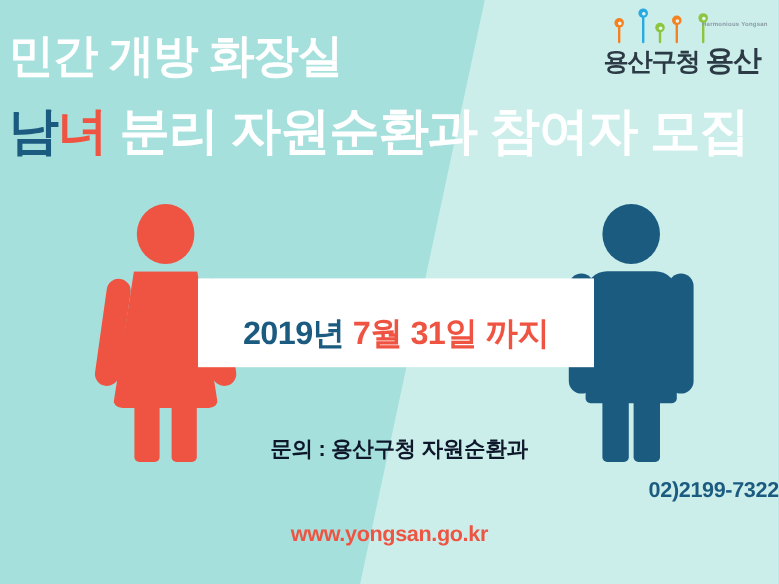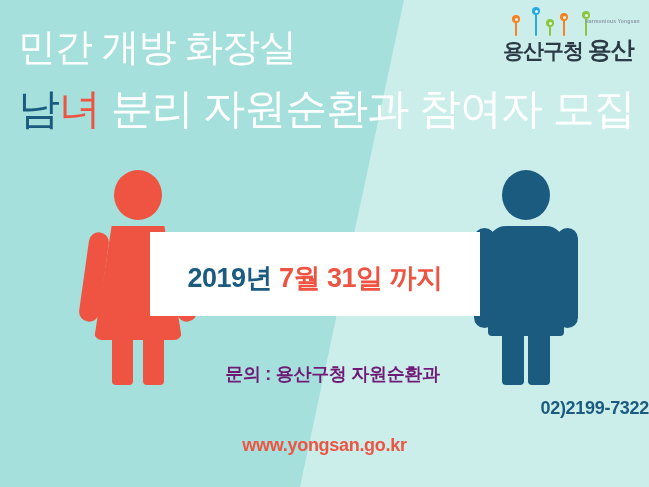--- a/index.html
+++ b/index.html
@@ -38,22 +38,22 @@
   
   .header {
     position: absolute;
     top: 0;
     left: 0;
     width: 649px;
     height: 152px;
   }
   .title-line {
     position: absolute;
-    left: 18px;
-    font-weight: 400;
+    left: 7px;
+    font-weight: 700;
     letter-spacing: -1px;
     white-space: nowrap;
     color: #ffffff;
     line-height: 1;
   }
   .title-line-1 {
     top: 28px;
     font-size: 38px;
   }
   .title-line-2 {
@@ -208,24 +208,24 @@
     background: #1c5b80;
   }
   .male .leg-r {
     left: 62px; top: 150px; width: 22px; height: 65px;
     background: #1c5b80;
   }
 
   
   .date-banner {
     position: absolute;
-    left: 150px;
+    left: 165px;
     top: 232px;
     width: 330px;
-    height: 84px;
+    height: 74px;
     background: #ffffff;
   }
   .date-text {
     position: absolute;
     left: 0;
     right: 0;
     top: 28px;
     text-align: center;
     font-size: 27px;
     font-weight: 700;
@@ -241,21 +241,21 @@
     top: 362px;
     text-align: center;
   }
   .contact-line {
     font-size: 18px;
     font-weight: 700;
     letter-spacing: -0.3px;
     margin-bottom: 12px;
     white-space: nowrap;
   }
-  .contact-dept { color: #701a75; margin-left: 16px; }
+  .contact-dept { color: #0f172a; margin-left: 16px; }
   .contact-tel  { color: #1c5b80; text-align: right; }
   .contact-url  { color: #ef5442; margin-top: 16px; }
 </style>
 </head>
 <body>
 
 <div id="poster">
 
   <div class="bg-base"></div>
   <div class="bg-diagonal"></div>

